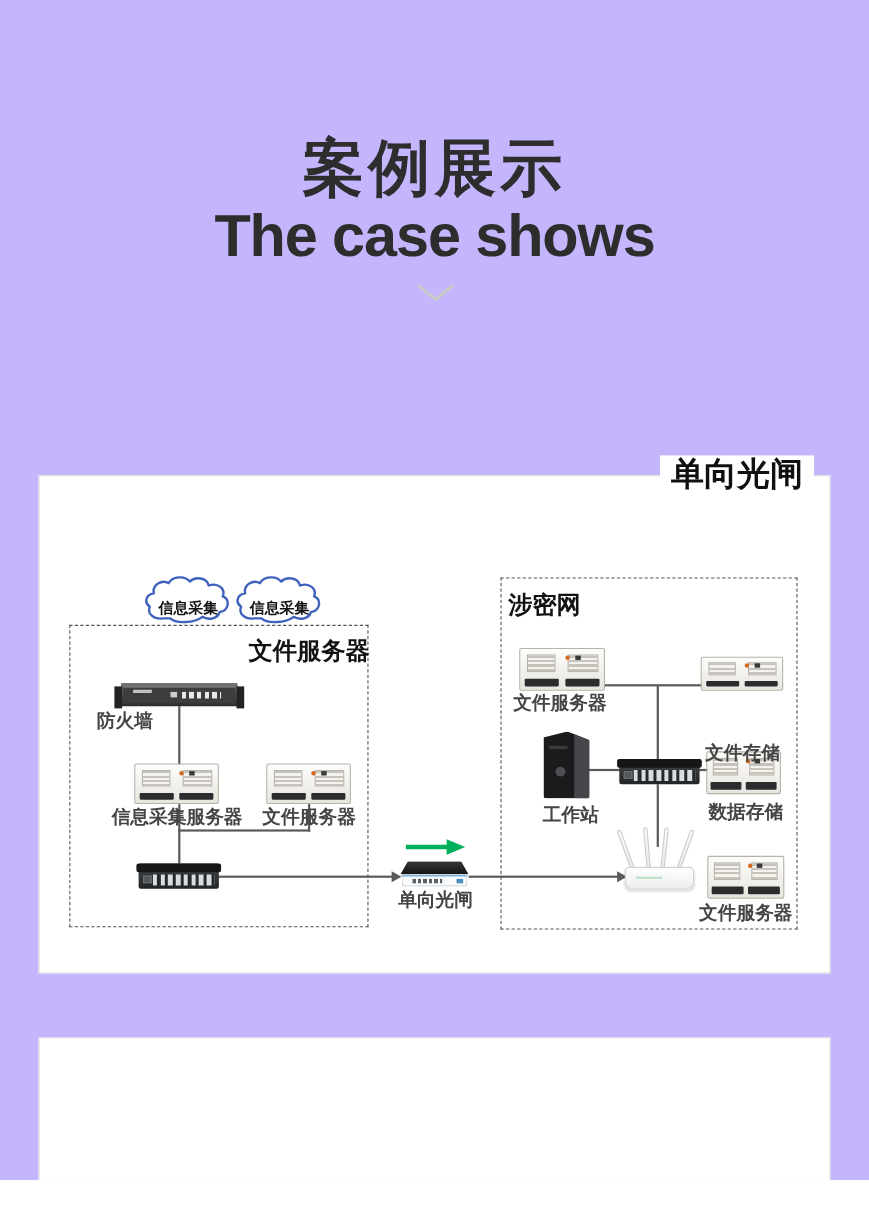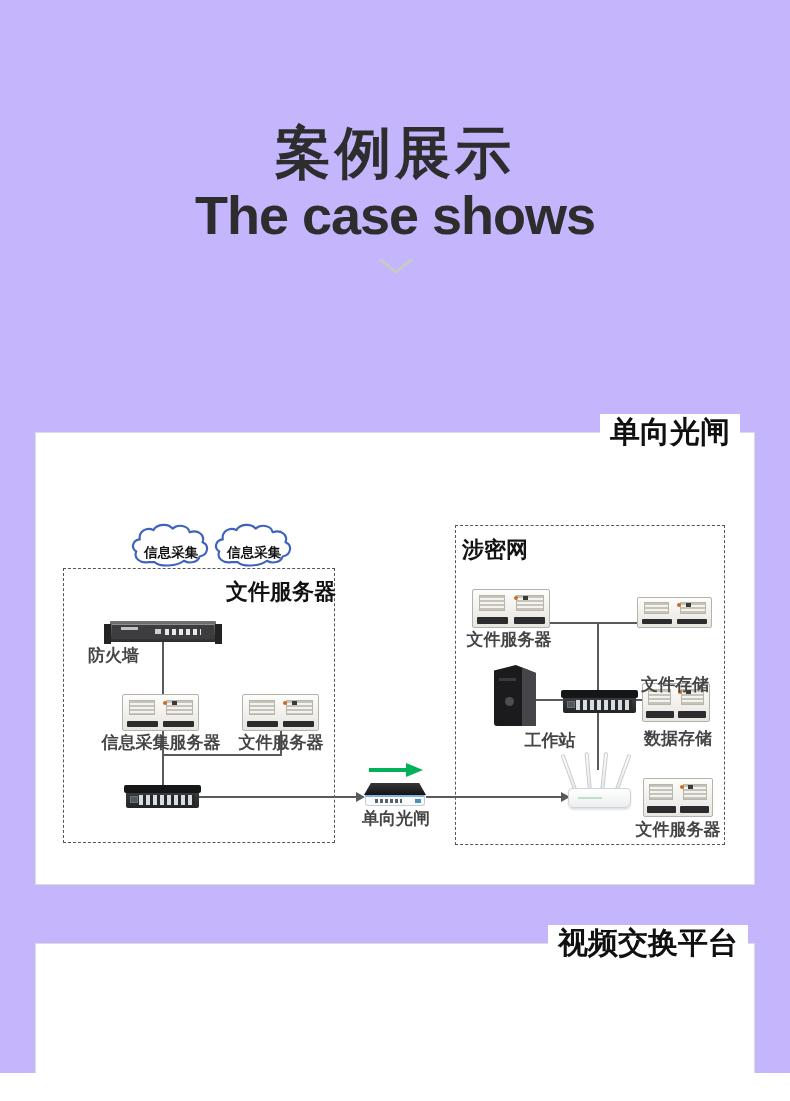--- a/index.html
+++ b/index.html
@@ -222,21 +222,21 @@
         <i></i>
       </span>
   </div>
   <div class="dev-label" style="left:675px; top:629px;margin-top:44px;">文件存储</div>
 
   <div class="dev tower" style="left:494px; top:665px; width:42px; height:61px;">
     <span class="side"></span>
       <span class="drive"></span>
       <span class="badge"></span>
   </div>
-  <div class="dev-label" style="left:550px; top:729px;">工作站</div>
+  <div class="dev-label" style="left:519px; top:729px;">工作站</div>
 
   <div class="dev sw" style="left:563px; top:690px; width:73px; height:23px;">
     <span class="lid"></span>
       <span class="scr"></span>
       <span class="ports"></span>
   </div>
 
   <div class="dev srv" style="left:642px; top:683px; width:68px; height:39px;">
     <span class="vent-l"></span>
       <span class="vent-r"></span>
@@ -264,21 +264,20 @@
       <span class="dot-a"></span>
       <span class="dot-b"></span>
     <span class="strip">
         <i></i>
         <i></i>
       </span>
   </div>
   <div class="dev-label" style="left:678px; top:818px;">文件服务器</div>
 
   <div class="sec-box" style="left:35px; top:943px; width:720px; height:300px;"></div>
-  <div class="sec-title" style="left:548px; top:925px;">视频交换平台</div>
 
 
   <svg class="bolt" style="left:118px; top:1078px;" width="70" height="26" viewBox="0 0 70 26">
     <polyline points="2,2 36,11 25,14 62,30" fill="none" stroke="#ffd21e" stroke-width="9" stroke-linejoin="miter"></polyline>
   </svg>
 
   <div class="desk" style="left:328px; top:1095px; width:372px;"></div>
 
 </div>
 

